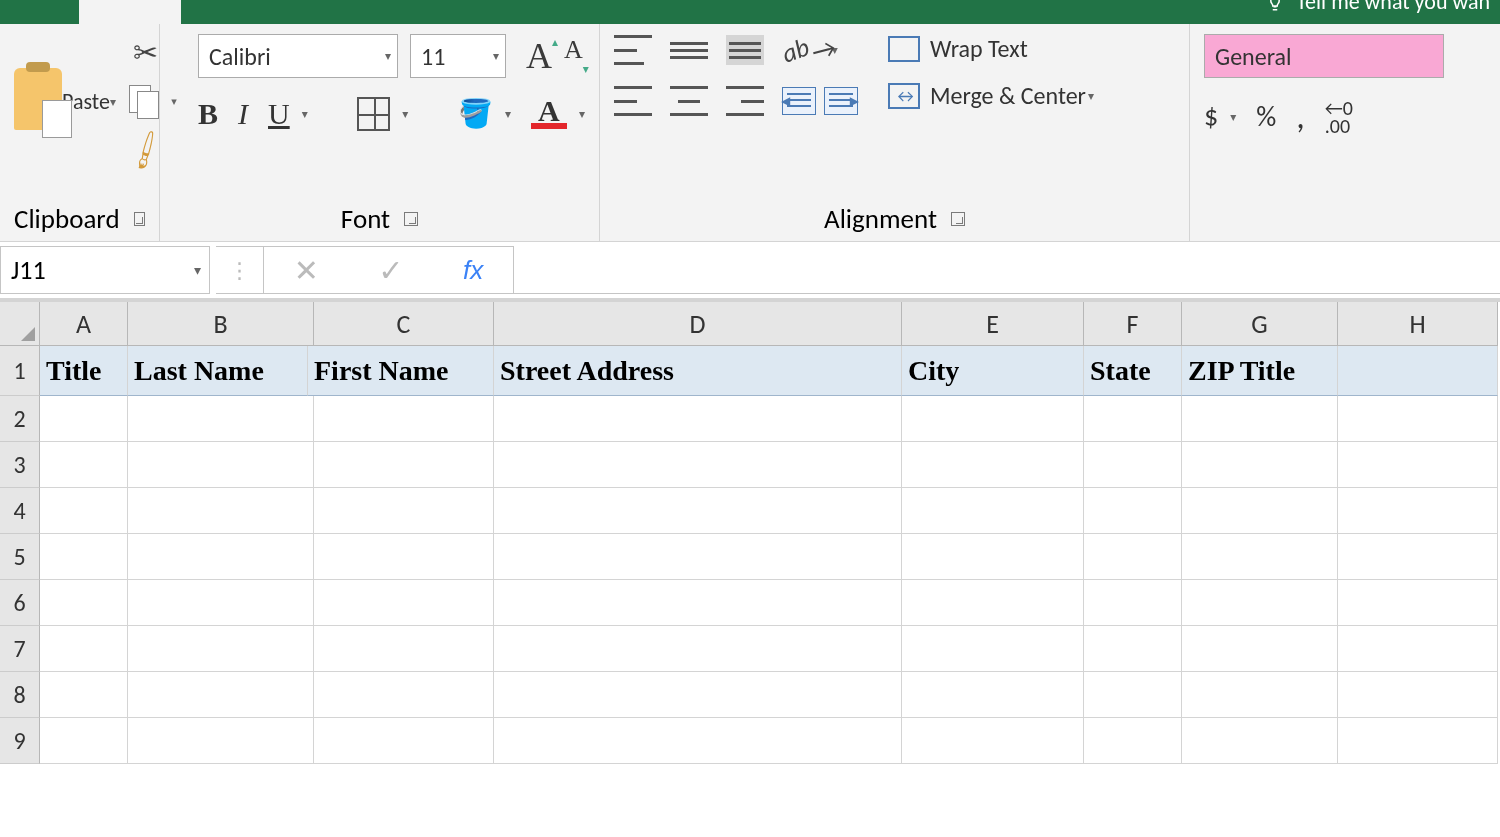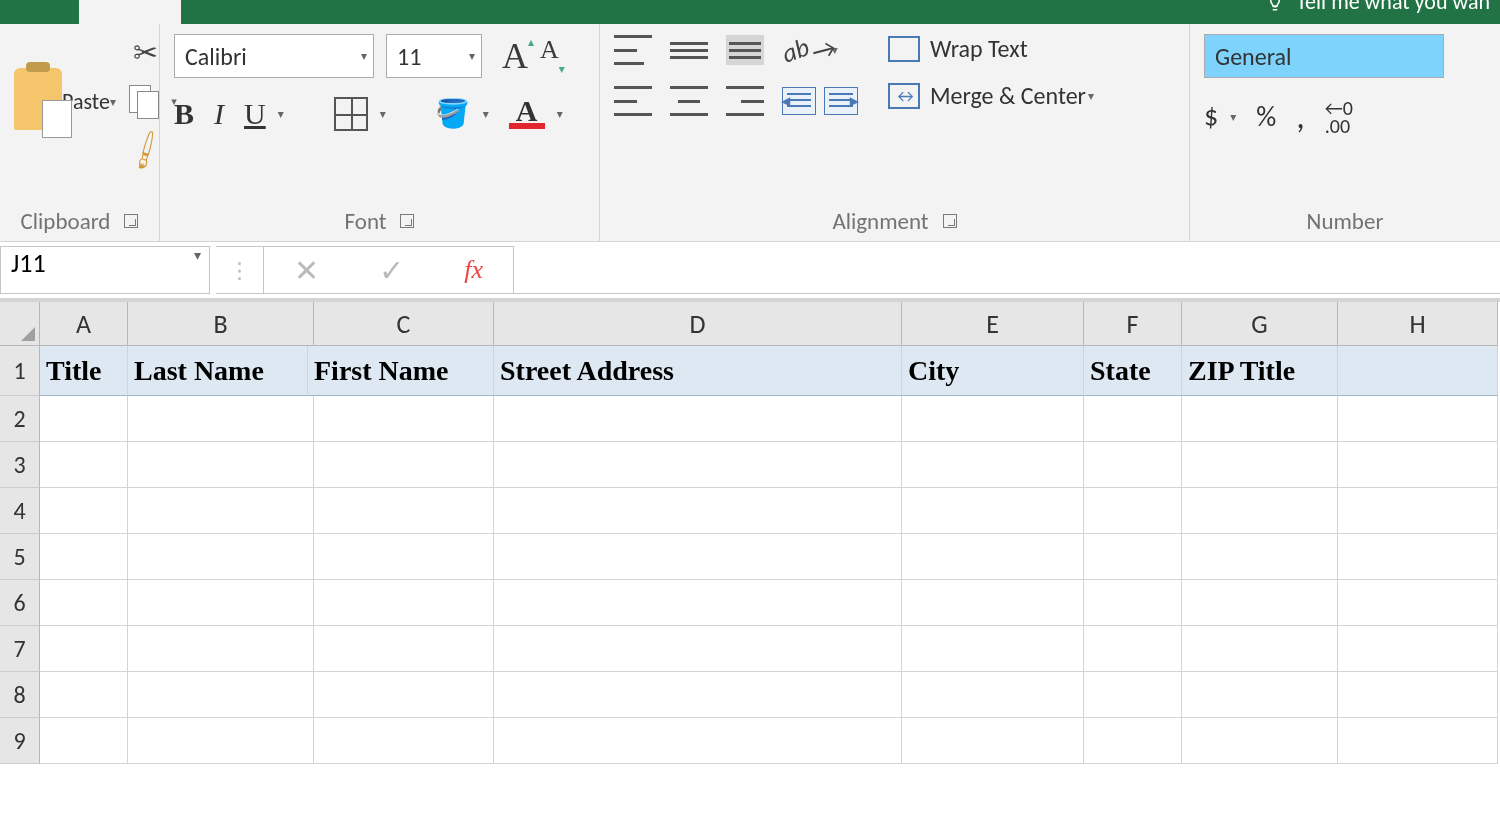--- a/index.html
+++ b/index.html
@@ -10,21 +10,21 @@
 .tab { color: #fff; font-size: 22px; padding: 0 24px; display: flex; align-items: flex-start; line-height: 0; cursor: pointer; }
 .tab.active { background: #f3f3f3; color: #217346; }
 .tab span { position: relative; top: -12px; }
 .tell { display: flex; align-items: flex-start; color: #fff; font-size: 22px; margin-left: auto; padding-right: 10px; }
 .tell span { position: relative; top: -12px; }
 .bulb { width: 18px; height: 18px; margin-right: 12px; position: relative; top: -6px; }
 
 
 .ribbon { background: #f3f3f3; border-bottom: 1px solid #d4d4d4; display: flex; height: 218px; }
 .group { border-right: 1px solid #d4d4d4; display: flex; flex-direction: column; justify-content: space-between; padding: 10px 14px 6px 14px; }
-.group-label { text-align: center; color: #737373; font-size: 23px; margin-top: 23px; display: flex; align-items: center; justify-content: center; gap: 14px; }
+.group-label { text-align: center; color: #000000; font-size: 27px; margin-top: 23px; display: flex; align-items: center; justify-content: center; gap: 14px; }
 .dialog-launcher { width: 14px; height: 14px; border: 1px solid #7a7a7a; position: relative; cursor: pointer; }
 .dialog-launcher::after { content: ""; position: absolute; right: 1px; bottom: 1px; width: 6px; height: 6px; border-right: 1px solid #7a7a7a; border-bottom: 1px solid #7a7a7a; }
 
 
 .clipboard-body { display: flex; gap: 12px; }
 .paste-btn { display: flex; align-items: center; cursor: pointer; }
 .clipboard-icon { width: 48px; height: 62px; background: #f5c56b; border-radius: 6px 6px 2px 2px; position: relative; margin-bottom: 4px; }
 .clipboard-icon::before { content: ""; position: absolute; top: -6px; left: 12px; width: 24px; height: 10px; background: #c29b4d; border-radius: 4px; }
 .clipboard-icon .page { position: absolute; right: -10px; bottom: -8px; width: 30px; height: 38px; background: #fff; border: 1px solid #9a9a9a; }
 .paste-label { font-size: 22px; color: #333; }
@@ -32,21 +32,21 @@
 .mini-col { display: flex; flex-direction: column; gap: 14px; align-items: center; }
 .cut-icon { font-size: 30px; color: #444; cursor: pointer; }
 .copy-icon { position: relative; width: 34px; height: 34px; cursor: pointer; }
 .copy-icon .pg { position: absolute; width: 22px; height: 28px; background: #fff; border: 1px solid #888; }
 .copy-icon .pg.front { left: 8px; top: 6px; }
 .copy-drop { position: absolute; right: -14px; top: 10px; font-size: 11px; color: #666; }
 .painter-icon { font-size: 28px; color: #d39a3a; cursor: pointer; transform: rotate(-30deg); }
 
 
 .font-body { display: flex; flex-direction: column; gap: 18px; }
-.font-row { display: flex; align-items: center; gap: 12px; }
+.font-row { display: flex; align-items: center; gap: 12px; margin-left: 24px; }
 .font-name { width: 200px; height: 44px; border: 1px solid #ababab; background: #fff; display: flex; align-items: center; padding: 0 10px; font-size: 24px; color: #333; position: relative; cursor: pointer; }
 .font-name .dd, .font-size .dd { position: absolute; right: 6px; top: 50%; transform: translateY(-50%); font-size: 12px; color: #666; }
 .font-size { width: 96px; height: 44px; border: 1px solid #ababab; background: #fff; display: flex; align-items: center; padding: 0 10px; font-size: 24px; color: #333; position: relative; cursor: pointer; }
 .grow-shrink { display: flex; gap: 12px; margin-left: 8px; }
 .bigA, .smallA { font-family: "Times New Roman", serif; color: #3a3a3a; cursor: pointer; position: relative; }
 .bigA { font-size: 36px; }
 .bigA::after { content: "▴"; position: absolute; font-size: 12px; color: #4a8; right: -6px; top: 0; }
 .smallA { font-size: 26px; }
 .smallA::after { content: "▾"; position: absolute; font-size: 12px; color: #4a8; right: -6px; bottom: 0; }
 .biub { display: flex; gap: 20px; align-items: center; }
@@ -82,34 +82,34 @@
 .ind-btn::before { content:""; position:absolute; left:4px; right:4px; top:5px; height:2px; background:#4a7ab5; box-shadow:0 6px 0 #4a7ab5, 0 12px 0 #4a7ab5; }
 .ind-btn.dec::after{content:"◀"; position:absolute; left:-2px; top:6px; font-size:12px; color:#4a7ab5;}
 .ind-btn.inc::after{content:"▶"; position:absolute; right:-2px; top:6px; font-size:12px; color:#4a7ab5;}
 .wrap-merge { display:flex; flex-direction:column; gap:18px; }
 .wm-btn { display:flex; align-items:center; gap:10px; font-size:24px; color:#333; cursor:pointer; }
 .wm-ico { width:32px; height:26px; border:2px solid #4a7ab5; position:relative; }
 .wm-ico.merge::before{content:"↔"; position:absolute; left:4px; top:0; color:#4a7ab5; font-size:18px;}
 
 
 .num-body { display:flex; flex-direction:column; gap:18px; }
-.numfmt { width:240px; height:44px; border:1px solid #ababab; background:#7dd3fc; display:flex; align-items:center; padding:0 10px; font-size:24px; color:#333; cursor:pointer; position:relative; }
+.numfmt { width:240px; height:44px; border:1px solid #ababab; background:#f9a8d4; display:flex; align-items:center; padding:0 10px; font-size:24px; color:#333; cursor:pointer; position:relative; }
 .num-row { display:flex; align-items:center; gap:20px; font-size:28px; color:#333; }
 .num-row > * { cursor:pointer; }
 .decbtn { font-size:20px; }
 
 
 .fbar { display:flex; align-items:center; height:60px; border-bottom:4px solid #d4d4d4; background:#fff; }
-.namebox { width:210px; height:48px; border:1px solid #c5c5c5; margin:0 6px 0 0; padding:0 10px; font-size:26px; display:flex; align-items:flex-start; position:relative;}
+.namebox { width:210px; height:48px; border:1px solid #c5c5c5; margin:0 6px 0 0; padding:0 10px; font-size:26px; display:flex; align-items:center; position:relative;}
 .namebox .dd { position:absolute; right:8px; font-size:14px; color:#666; }
 .fsep { width:48px; height:48px; border:1px solid #c5c5c5; border-left:none; display:flex; align-items:center; justify-content:center; color:#bbb; font-size:22px; }
 .fbtns { width:250px; height:48px; border:1px solid #c5c5c5; border-left:none; display:flex; align-items:center; justify-content:space-around; }
 .fbtns .x { color:#bbb; font-size:30px; }
 .fbtns .chk { color:#bbb; font-size:30px; }
-.fbtns .fx { font-style:italic; font-family:Liberation Serif, serif; font-size:26px; color:#ef4444; }
+.fbtns .fx { font-style:italic; font-family:Liberation Sans, sans-serif; font-size:26px; color:#3b82f6; }
 .finput { flex:1; height:48px; border-bottom:1px solid #c5c5c5; }
 
 
 .grid-wrap { display:flex; }
 .corner { width:40px; height:44px; background:#e6e6e6; border-right:1px solid #b7b7b7; border-bottom:1px solid #b7b7b7; position:relative; }
 .corner::after { content:""; position:absolute; right:4px; bottom:4px; width:0; height:0; border-left:14px solid transparent; border-bottom:14px solid #a0a0a0; }
 .colheads { display:flex; }
 .colhead { height:44px; background:#e6e6e6; border-right:1px solid #b7b7b7; border-bottom:1px solid #b7b7b7; display:flex; align-items:center; justify-content:center; font-size:26px; color:#333; cursor:pointer; }
 .rowhead { width:40px; background:#e6e6e6; border-right:1px solid #b7b7b7; border-bottom:1px solid #ccc; display:flex; align-items:center; justify-content:center; font-size:24px; color:#333; cursor:pointer; }
 .cellrow { display:flex; }
@@ -294,23 +294,20 @@
       <div class="numfmt">
         <span>General</span>
       </div>
       <div class="num-row">
         <span>$</span>
         <span class="mini-dd">▾</span>
         <span>%</span>
         <span style="font-size:34px;">,</span>
         <span class="decbtn" style="white-space:pre;line-height:0.9;">←0<br>.00</span>
       </div>
-    </div>
-    <div class="group-label">
-      <span>Number</span>
     </div>
   </div>
 
 </div>
 
 <div class="fbar">
   <div class="namebox">
     <span>J11</span>
       <span class="dd">▾</span>
   </div>

